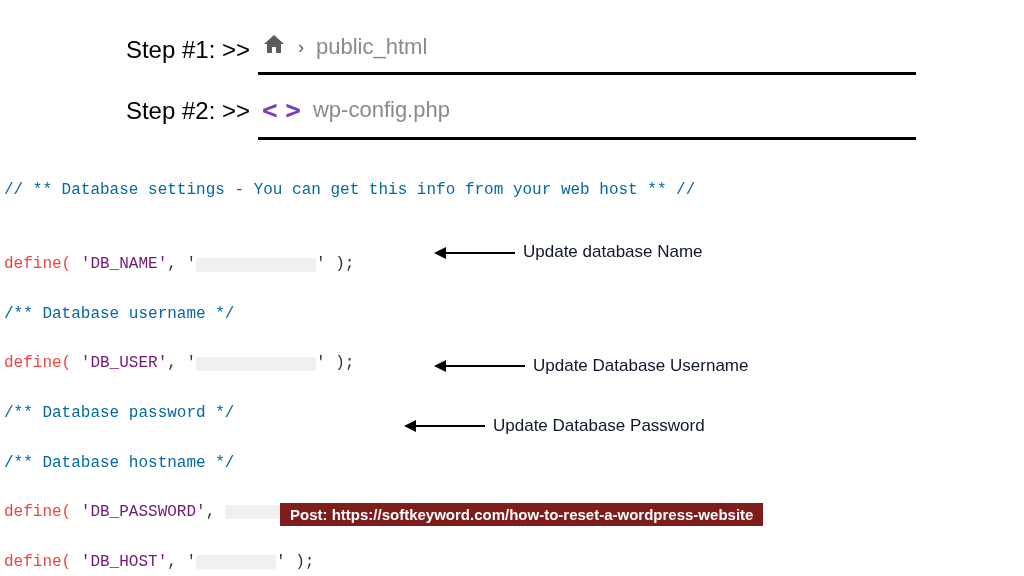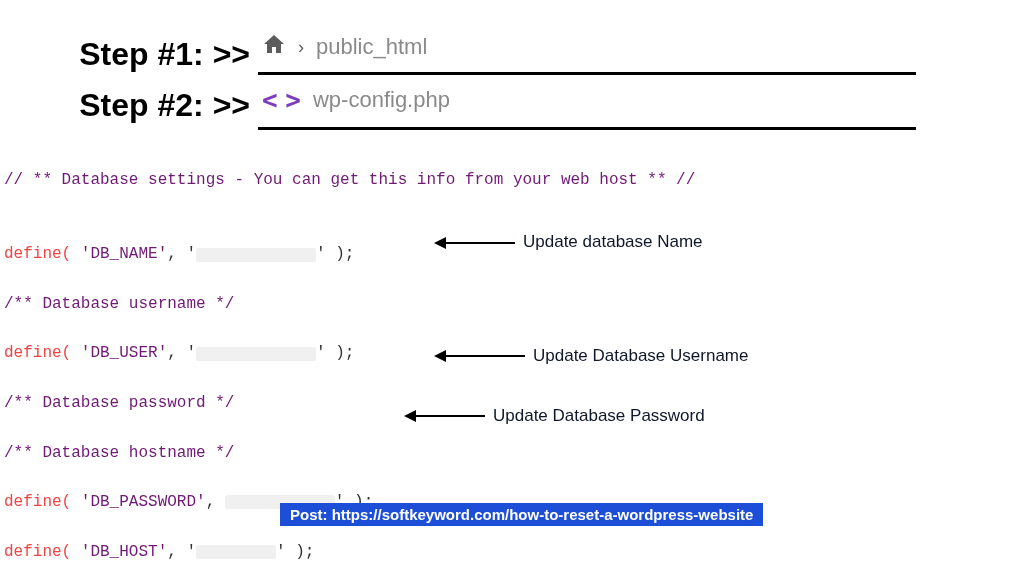--- a/index.html
+++ b/index.html
@@ -11,22 +11,22 @@
     position: relative;
     padding: 30px 0 0 0;
   }
   .step-row {
     display: flex;
     align-items: flex-start;
     margin: 0 0 2px 0;
     position: relative;
   }
   .step-label {
-    font-weight: 700;
-    font-size: 32px;
+    font-weight: 400;
+    font-size: 24px;
     color: #000;
     white-space: nowrap;
     padding-top: 6px;
     width: 258px;
     text-align: right;
     padding-right: 8px;
   }
   .step-content {
     flex: 1;
     position: relative;
@@ -70,21 +70,21 @@
   }
   .code-block {
     font-family: "Consolas", "Courier New", monospace;
     font-size: 16px;
     line-height: 1.55;
     color: #333;
     white-space: pre;
     padding: 2px 0 0 4px;
     position: relative;
   }
-  .cm { color: #701a75; } 
+  .cm { color: #0369a1; } 
   .fn { color: #ef4444; } 
   .str { color: #701a75; } 
   .blur {
     display: inline-block;
     width: 120px;
     height: 14px;
     background: #f0f0f0;
     vertical-align: middle;
     border-radius: 2px;
   }
@@ -122,21 +122,21 @@
     font-family: Arial, sans-serif;
     font-size: 17px;
     font-weight: 500;
     padding-left: 8px;
     white-space: nowrap;
   }
   .post-tag {
     position: absolute;
     left: 280px;
     bottom: 50px;
-    background: #1d4ed8;
+    background: #7f1d1d;
     color: #fff;
     font-weight: 700;
     font-size: 15px;
     padding: 3px 10px;
     font-family: Arial, sans-serif;
   }
   .row-block { position: relative; margin-bottom: 8px; }
 </style>
 </head>
 <body>
@@ -152,21 +152,21 @@
             </svg>
         </span>
         <span class="chev">›</span>
         <span>public_html</span>
       </div>
     </div>
   </div>
   <div class="underline" style="top:42px;"></div>
 </div>
 
-<div class="row-block" style="margin-top:8px;">
+<div class="row-block" style="margin-top:19px;">
   <div class="step-row">
     <div class="step-label">Step #2: &gt;&gt;</div>
     <div class="step-content">
       <div class="file-row">
         <span class="code-bracket-icon">&lt;&nbsp;&gt;</span>
         <span class="file-name">wp-config.php</span>
       </div>
     </div>
   </div>
   <div class="underline" style="top:46px;"></div>

